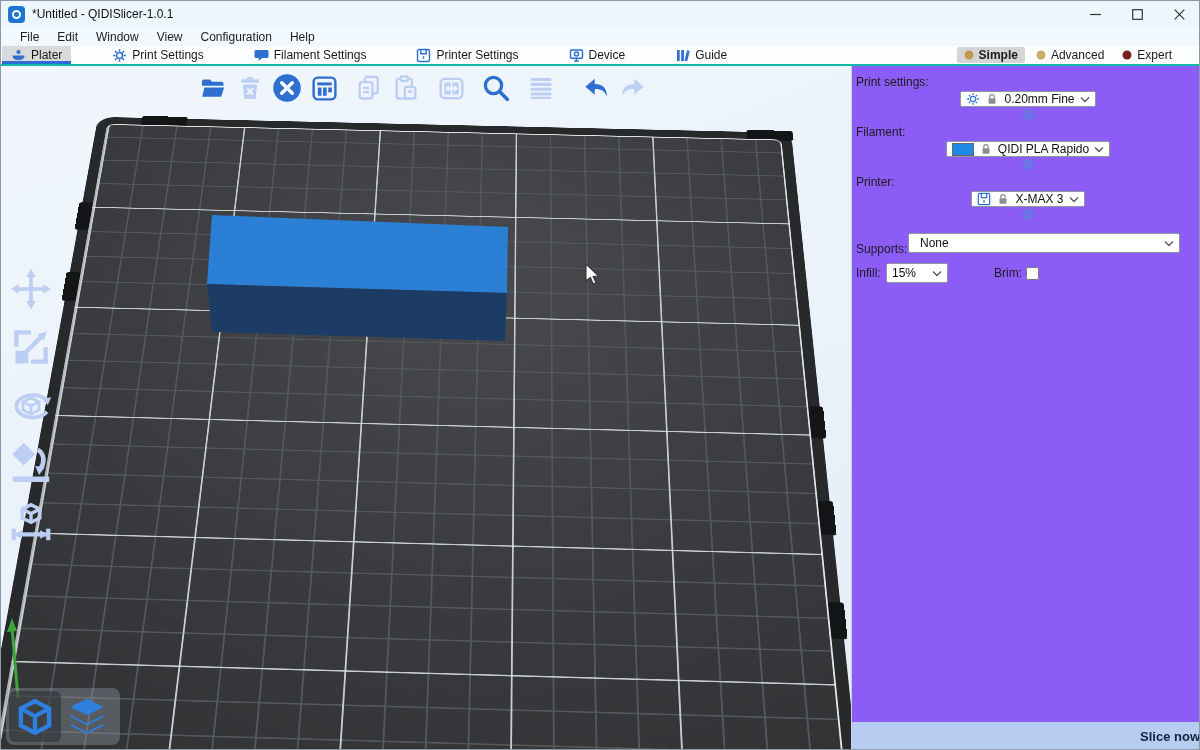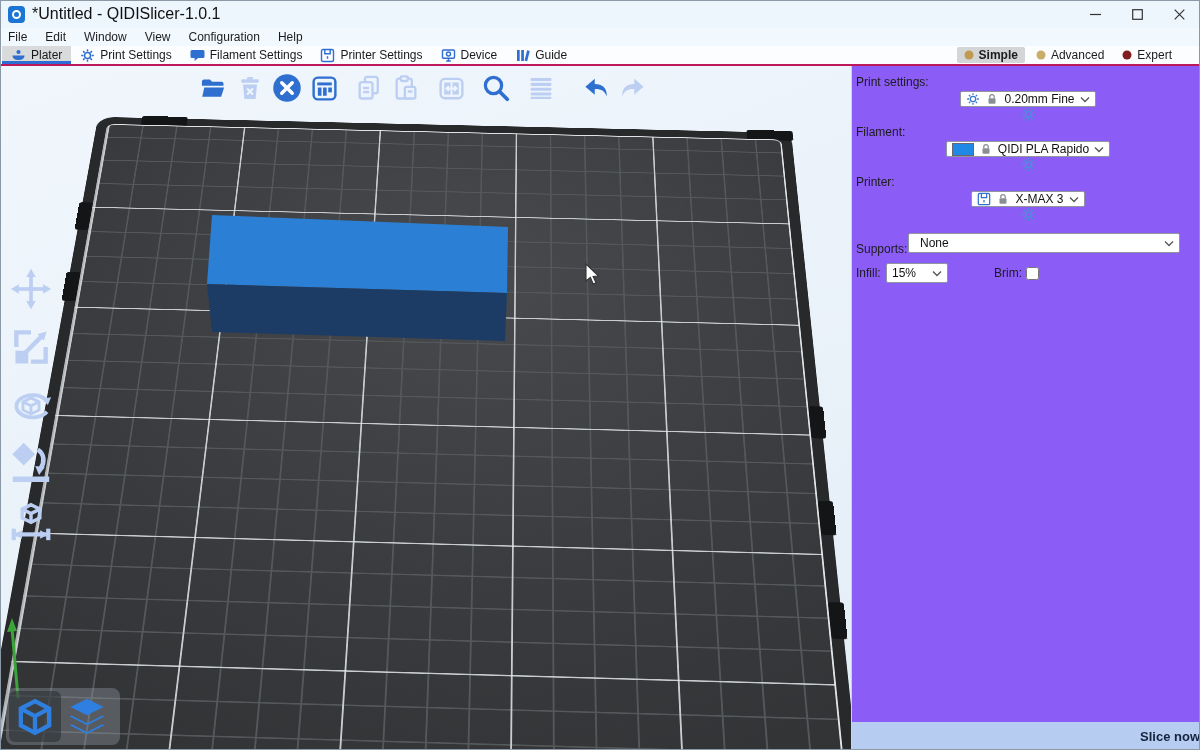--- a/index.html
+++ b/index.html
@@ -4,30 +4,30 @@
 <style>
   * { margin:0; padding:0; box-sizing:border-box; }
   html,body { width:1200px; height:750px; overflow:hidden; }
   body { font-family:"Liberation Sans", sans-serif; font-size:12px; color:#1c1c1c; background:#eef3fb; position:relative; }
   .frame { position:absolute; inset:0; border:1px solid #8b98a6; pointer-events:none; z-index:99; }
 
   
   .titlebar { height:28px; background:#edf6fd; display:flex; align-items:center; padding-left:8px; }
   .app-icon { width:17px; height:17px; background:#1c74d4; border-radius:4px; display:flex; align-items:center; justify-content:center; margin-right:7px; }
   .app-icon i { display:block; width:9px; height:9px; border:2px solid #fff; border-radius:50%; }
-  .title-text { font-size:16px; color:#111; }
+  .title-text { font-size:12px; color:#111; }
   .win-controls { margin-left:auto; display:flex; height:28px; }
   .win-btn { width:42px; height:28px; display:flex; align-items:center; justify-content:center; color:#333; }
 
   
-  .menubar { height:18px; background:#f1f8fe; display:flex; align-items:center; padding-left:0; gap:2px; }
+  .menubar { height:18px; background:#f1f8fe; display:flex; align-items:center; padding-left:12px; gap:2px; }
   .menu-item { padding:1px 8px; font-size:12px; }
 
   
-  .tabbar { height:20px; background:#fbfdff; display:flex; align-items:stretch; border-bottom:2px solid #be185d; padding-left:2px; }
+  .tabbar { height:20px; background:#fbfdff; display:flex; align-items:stretch; border-bottom:2px solid #14b8a6; padding-left:2px;gap:32px; }
   .tab { display:flex; align-items:center; gap:5px; padding:0 9px; font-size:12px; color:#1a1a1a; }
   .tab svg { flex:0 0 auto; }
   .tab.active { background:#d9dadb; box-shadow:inset 0 -3px 0 #2c6cd4; }
   .modes { margin-left:auto; display:flex; align-items:center; gap:4px; padding-right:21px; }
   .mode { display:flex; align-items:center; gap:5px; padding:1px 7px; border-radius:2px; font-size:12px; }
   .mode.active { background:#d4d5d6; font-weight:bold; }
 
   
   .main { position:absolute; top:66px; left:0; right:0; bottom:0; display:flex; }
   .viewport { position:relative; width:851px; height:684px; overflow:hidden;

